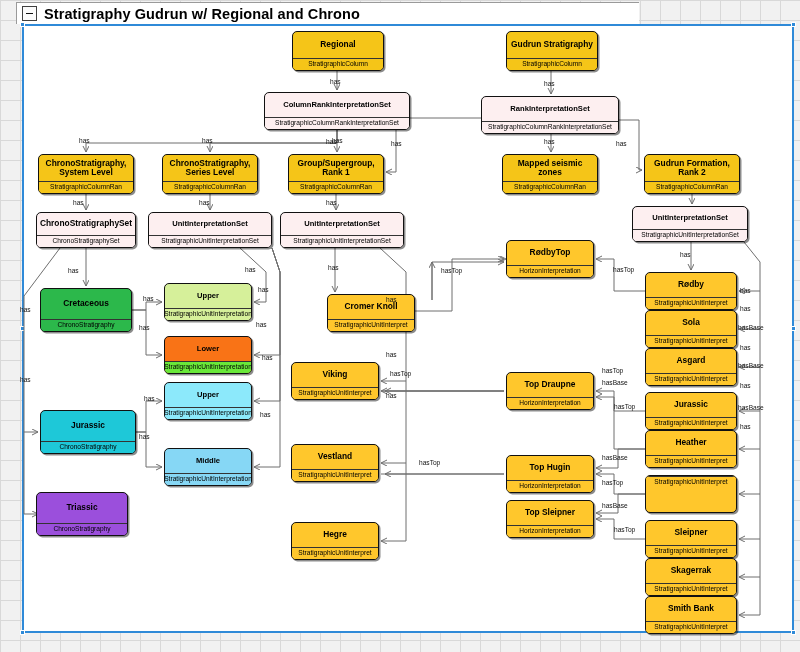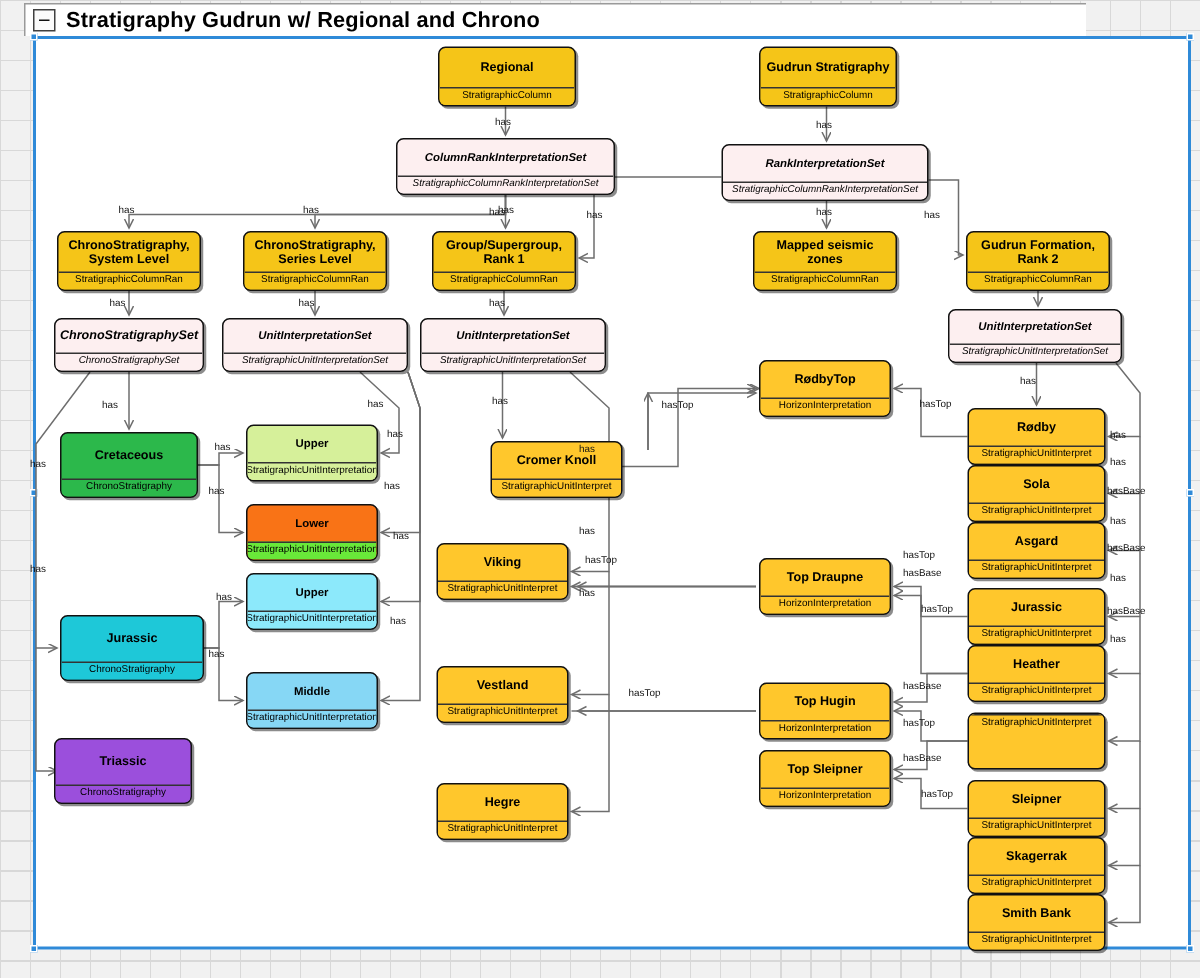--- a/index.html
+++ b/index.html
@@ -9,21 +9,21 @@
   }
   
   #backdrop{
     position:absolute;left:0;top:0;width:800px;height:652px;
     background:#f1f1f1;
     background-image:
       repeating-linear-gradient(to right, #d8d8d8 0 1px, transparent 1px 20px),
       repeating-linear-gradient(to bottom, #d8d8d8 0 1px, transparent 1px 20px);
   }
   #title-bar{
-    position:absolute;left:16px;top:2px;width:708px;height:22px;
+    position:absolute;left:16px;top:2px;width:623px;height:22px;
     background:#ffffff;border-top:1px solid #9a9a9a;border-left:1px solid #9a9a9a;
     display:flex;align-items:center;gap:7px;padding-left:5px;box-sizing:border-box;
   }
   #collapse-box{
     width:13px;height:13px;border:1px solid #404040;background:#fbfbfb;
     display:flex;align-items:center;justify-content:center;font-size:11px;line-height:1;
     color:#111;font-weight:bold;
   }
   #collapse-box span{display:block;width:7px;height:1.5px;background:#111;}
   #diagram-title{font-size:14.5px;font-weight:bold;color:#000;letter-spacing:.1px;white-space:nowrap;}
@@ -53,21 +53,21 @@
     height:11px;display:flex;align-items:center;justify-content:center;
     font-size:6.6px;color:#000;border-top:1px solid #333;line-height:1;
     white-space:nowrap;overflow:hidden;
   }
   .node.small .nm{font-size:7.6px;}
 
   .c-gold{background:#f5c518;}
   .c-gold .ty{background:#f5c518;}
   .c-amber{background:#ffc72c;}
   .c-amber .ty{background:#ffc72c;}
-  .c-pink{background:#fdeff0;font-style:italic;}
+  .c-pink{background:#fdeff0;}
   .c-pink .ty{background:#fdeff0;}
   .c-green{background:#2cb84b;}
   .c-green .ty{background:#2cb84b;}
   .c-ltgreen{background:#d6f09a;}
   .c-ltgreen .ty{background:#d6f09a;}
   .c-midgreen{background:#f97316;}
   .c-midgreen .ty{background:#69e839;}
   .c-cyan{background:#1ec8d8;}
   .c-cyan .ty{background:#1ec8d8;}
   .c-ltcyan{background:#8ce9fb;}

